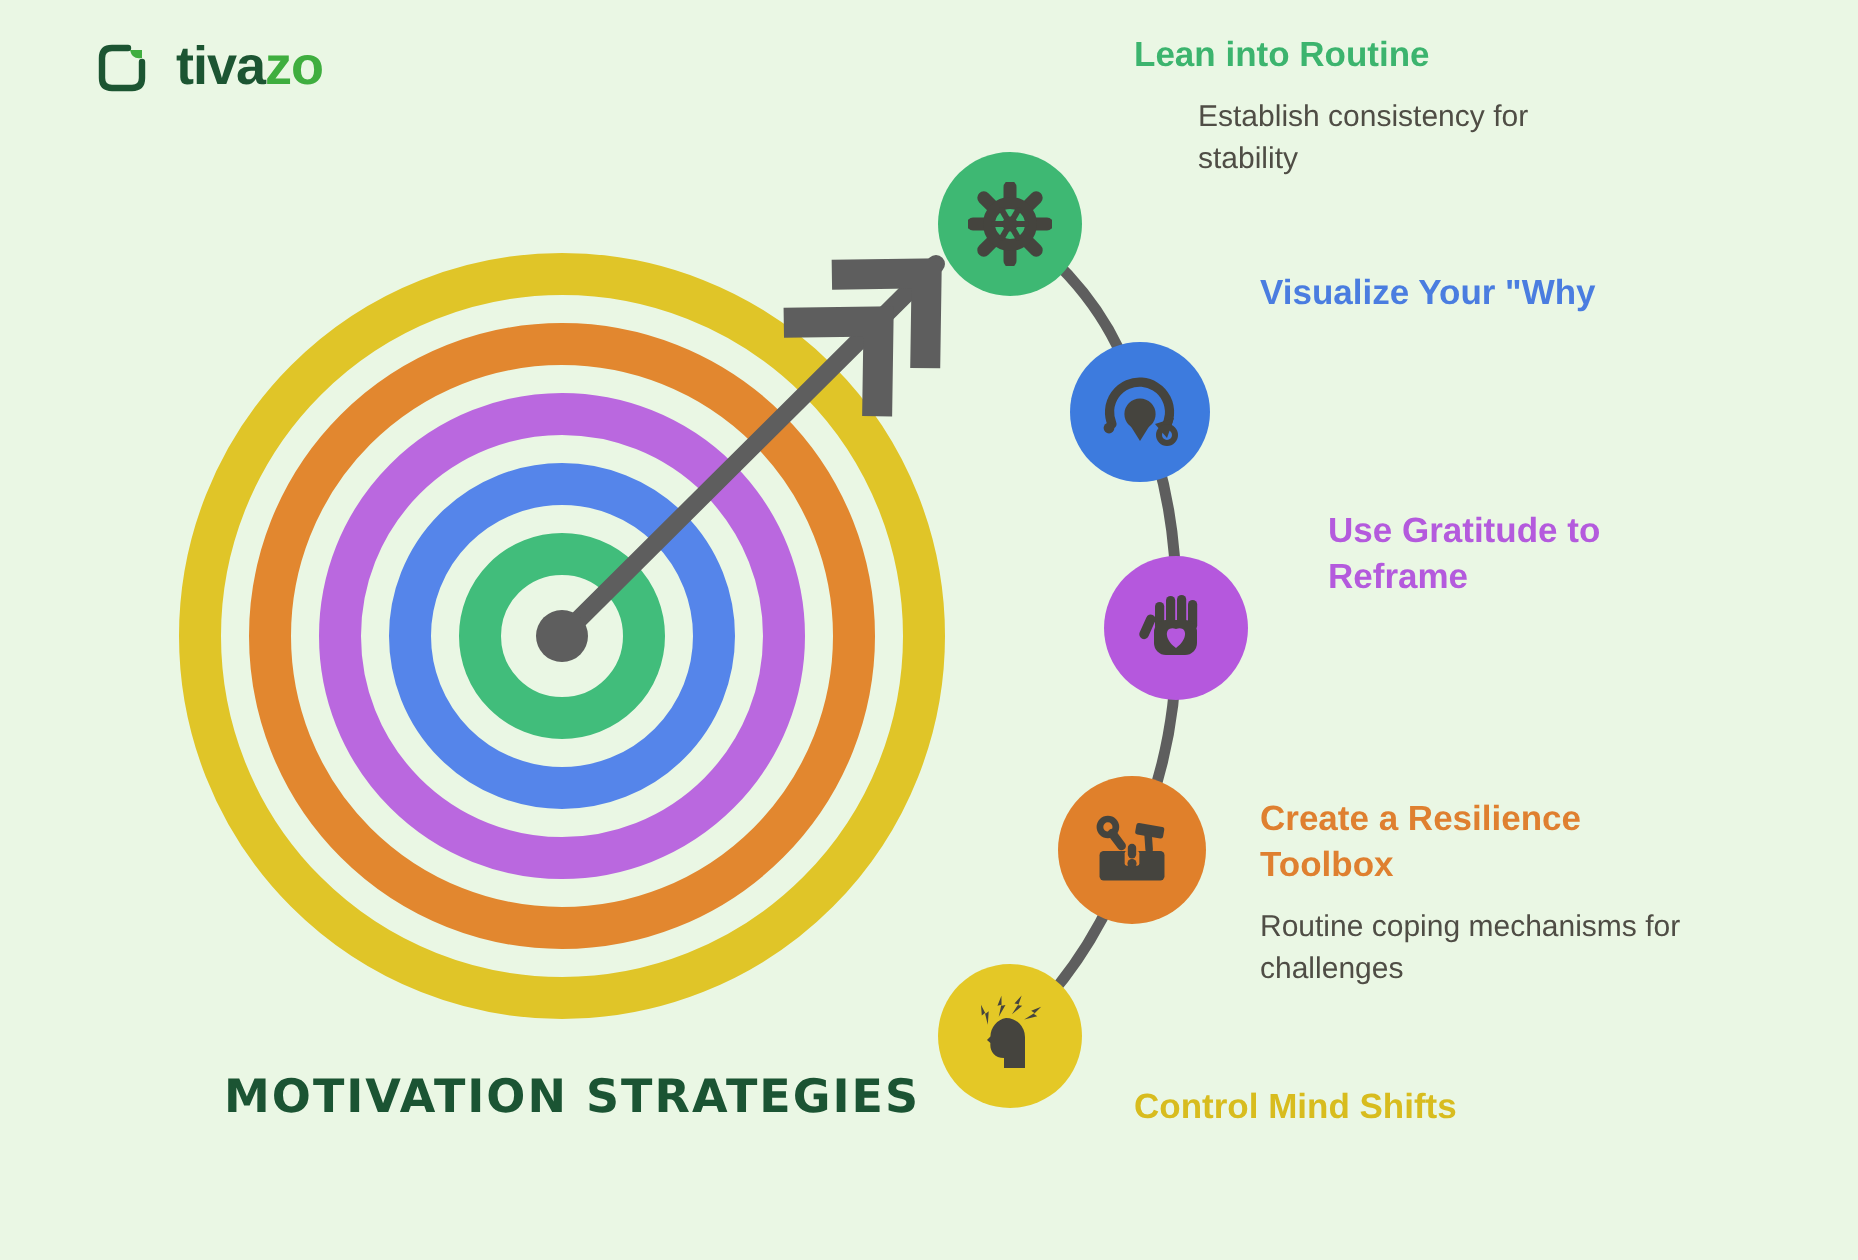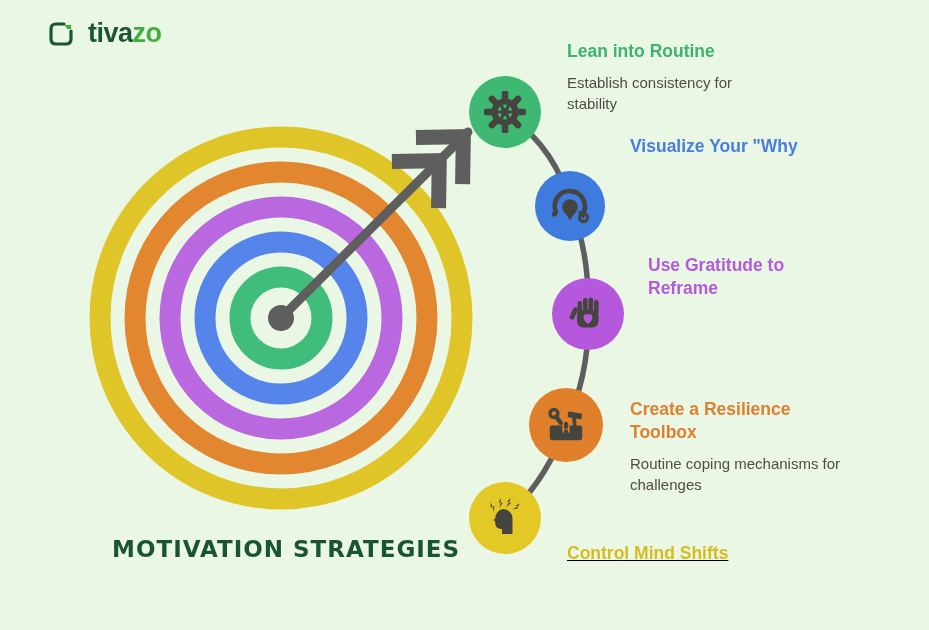--- a/index.html
+++ b/index.html
@@ -139,34 +139,34 @@
       <g fill="#45443E">
         <path transform="translate(-12,-10) rotate(-38)" d="M 1.5 -6 L -1.5 -1.5 L 0.5 -1.5 L -2 4 L 2.5 -1 L 0.5 -1 Z"></path>
         <path transform="translate(-4.5,-14) rotate(-12)" d="M 1.5 -6 L -1.5 -1.5 L 0.5 -1.5 L -2 4 L 2.5 -1 L 0.5 -1 Z"></path>
         <path transform="translate(3.5,-14.5) rotate(8)" d="M 1.5 -6 L -1.5 -1.5 L 0.5 -1.5 L -2 4 L 2.5 -1 L 0.5 -1 Z"></path>
         <path transform="translate(11,-10.5) rotate(34)" d="M 1.5 -6 L -1.5 -1.5 L 0.5 -1.5 L -2 4 L 2.5 -1 L 0.5 -1 Z"></path>
       </g>
     </svg>
   </div>
 
   <div class="step-text" style="left:567px;top:16px;width:200px;">
-    <div class="step-heading" style="color: rgb(60, 180, 110); margin-top: 24px;">Lean into Routine</div>
-    <div class="step-desc" style="width:182px;">Establish consistency for stability</div>
+    <div class="step-heading" style="color: rgb(60, 180, 110);">Lean into Routine</div>
+    <div class="step-desc" style="width:182px;margin-left:32px;">Establish consistency for stability</div>
   </div>
 
   <div class="step-text" style="left:630px;top:135px;width:230px;">
     <div class="step-heading" style="color: rgb(74, 125, 224);">Visualize Your "Why</div>
   </div>
 
   <div class="step-text" style="left:648px;top:254px;width:240px;">
-    <div class="step-heading" style="width: 165px; color: rgb(180, 90, 221);">Use Gratitude to Reframe</div>
+    <div class="step-heading" style="width: 165px; color: rgb(180, 90, 221); margin-left: 16px;">Use Gratitude to Reframe</div>
   </div>
 
   <div class="step-text" style="left:630px;top:398px;width:240px;">
     <div class="step-heading" style="width: 185px; color: rgb(223, 128, 48);">Create a Resilience Toolbox</div>
     <div class="step-desc" style="width:226px;">Routine coping mechanisms for challenges</div>
   </div>
 
-  <div class="step-text" style="left:567px;top:542px;width:220px;text-decoration:underline;">
+  <div class="step-text" style="left:567px;top:542px;width:220px;">
     <div class="step-heading" style="color: rgb(216, 188, 30);">Control Mind Shifts</div>
   </div>
 
 </div>
 
 </body></html>

